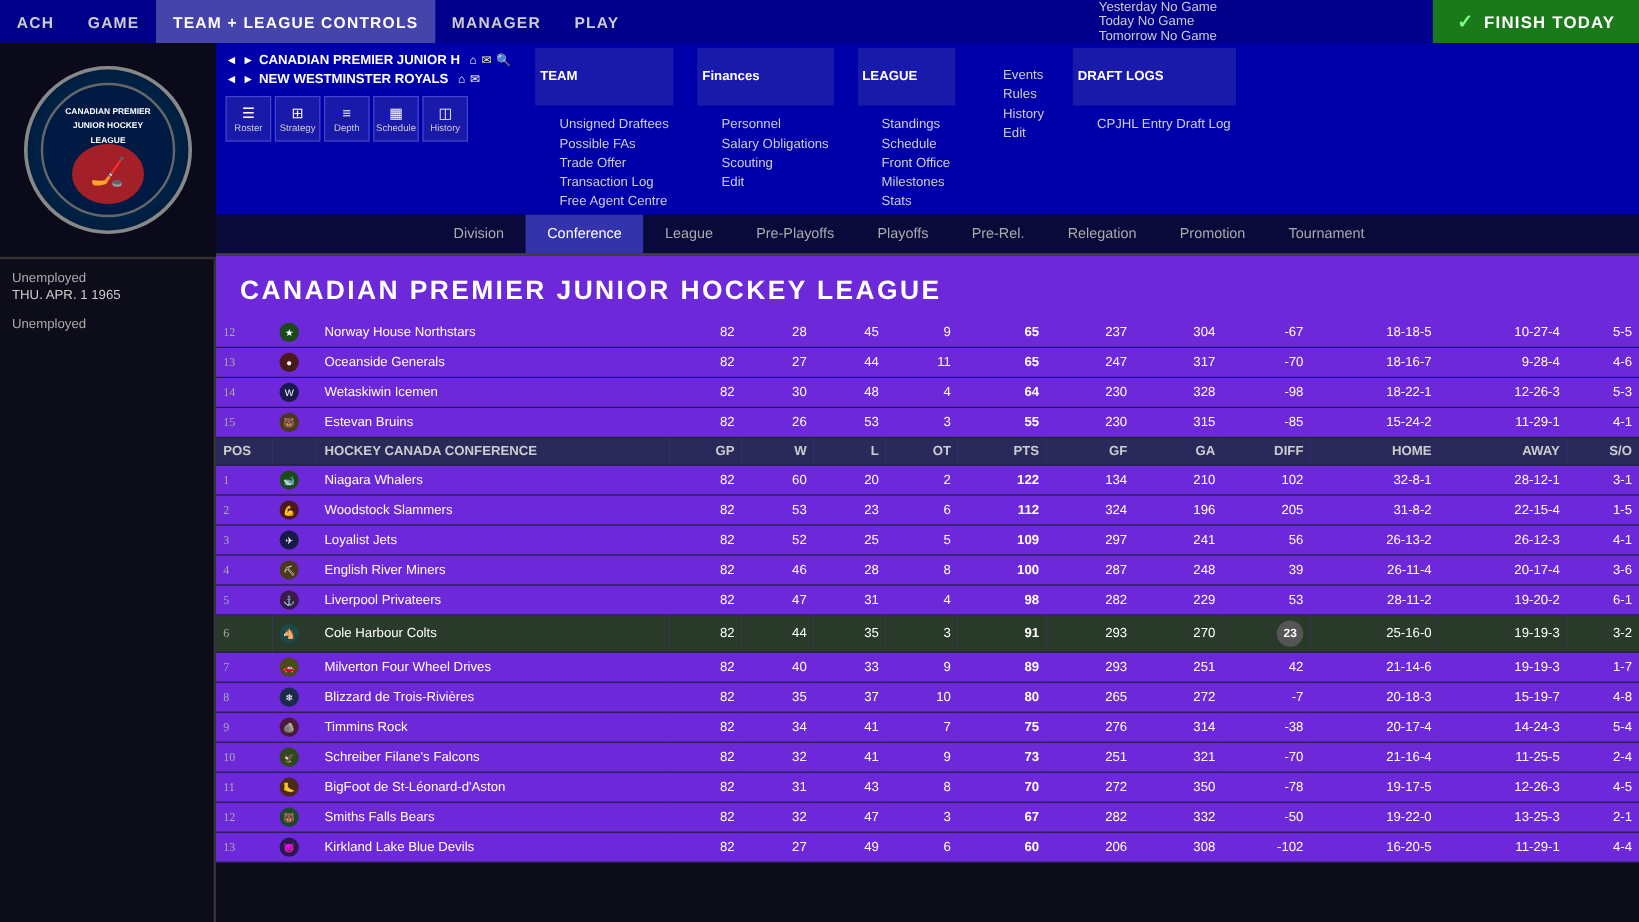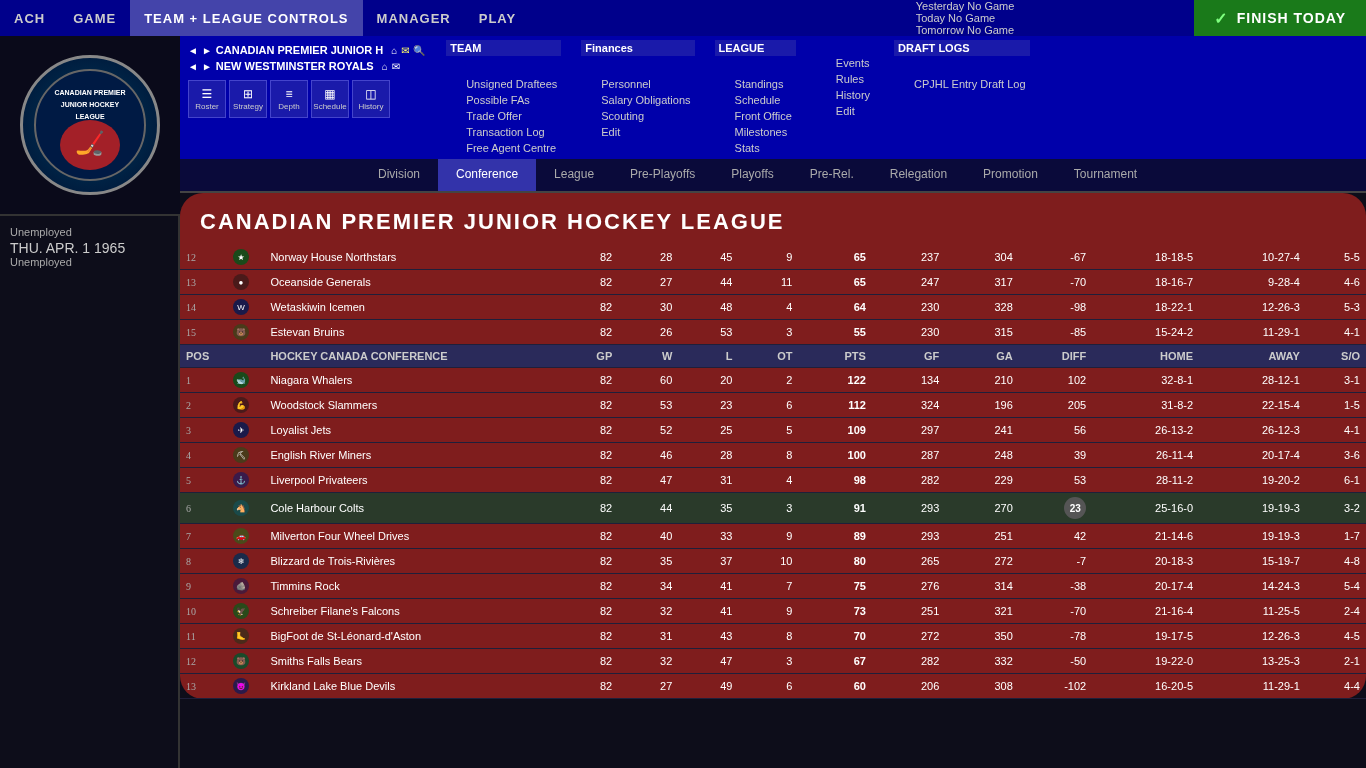--- a/index.html
+++ b/index.html
@@ -12,39 +12,39 @@
     .finish-today-btn { margin-left: auto; background: #1a7a1a; color: #fff; border: none; height: 36px; padding: 0 20px; font-size: 14px; font-weight: bold; letter-spacing: 1px; cursor: pointer; display: flex; align-items: center; gap: 8px; }
     .finish-today-btn .check { color: #7fff7f; font-size: 16px; }
 
     
     .layout { display: flex; }
     .sidebar { width: 180px; background: #0d0d1a; border-right: 2px solid #333; min-height: 768px; flex-shrink: 0; }
     .logo-area { width: 180px; height: 180px; background: #0a0a1a; display: flex; align-items: center; justify-content: center; border-bottom: 2px solid #333; }
     .logo-circle { width: 140px; height: 140px; border-radius: 50%; background: radial-gradient(circle, #002244 60%, #001133 100%); border: 3px solid #888; display: flex; align-items: center; justify-content: center; overflow: hidden; }
     .sidebar-info { padding: 10px; }
     .sidebar-status { color: #aaa; font-size: 11px; margin-bottom: 2px; }
-    .sidebar-date { color: #ccc; font-size: 14px; margin-bottom: 0; }
+    .sidebar-date { color: #ccc; font-size: 11px; margin-bottom: 12px; }
     .sidebar-team { color: #aaa; font-size: 11px; }
 
     
     .full-nav { flex: 1; background: #0d0d1a; }
 
     
     .dropdown-bar { display: flex; background: #0000aa; padding: 4px 8px; gap: 20px; align-items: flex-start; min-height: 100px; }
     .dropdown-col { display: flex; flex-direction: column; gap: 2px; }
-    .dropdown-col-title { color: #fff; font-weight: bold; font-size: 11px; padding: 2px 4px; background: #1a1aaa; margin-bottom: 19px; }
+    .dropdown-col-title { color: #fff; font-weight: bold; font-size: 11px; padding: 18px 4px; background: #1a1aaa; margin-bottom: 7px; }
     .dropdown-item { color: #ccc; font-size: 11px; padding: 1px 4px; cursor: pointer; white-space: nowrap; margin-left: 16px; }
 
     
     .sub-tabs { display: flex; background: #0a0a3a; border-bottom: 2px solid #444; padding: 0 180px; }
     .sub-tab { padding: 8px 18px; color: #aaa; cursor: pointer; border-bottom: 2px solid transparent; font-size: 12px; }
     .sub-tab.highlighted { color: #fff; background: #3333aa; }
 
     
-    .main-content { background: #7f1d1d; padding: 0; border-radius: 23px; }
+    .main-content { background: #6d28d9; padding: 0; }
     .page-title { color: #fff; font-size: 22px; font-weight: bold; letter-spacing: 2px; padding: 16px 20px 10px 20px; text-transform: uppercase; }
 
     
     .standings-table { width: 100%; border-collapse: collapse; }
     .standings-table td { padding: 4px 6px; text-align: right; font-size: 11px; border-bottom: 1px solid #1f1f3a; }
     .standings-table td:first-child, .standings-table td:nth-child(2), .standings-table td:nth-child(3) { text-align: left; }
     .section-header { background: #2a2a5a !important; }
     .section-header td { color: #ccc; font-weight: bold; font-size: 11px; padding: 5px 6px; }
     .pts-bold { font-weight: bold; color: #fff; }
     .team-logo-icon { width: 16px; height: 16px; border-radius: 50%; display: inline-flex; align-items: center; justify-content: center; font-size: 8px; }

